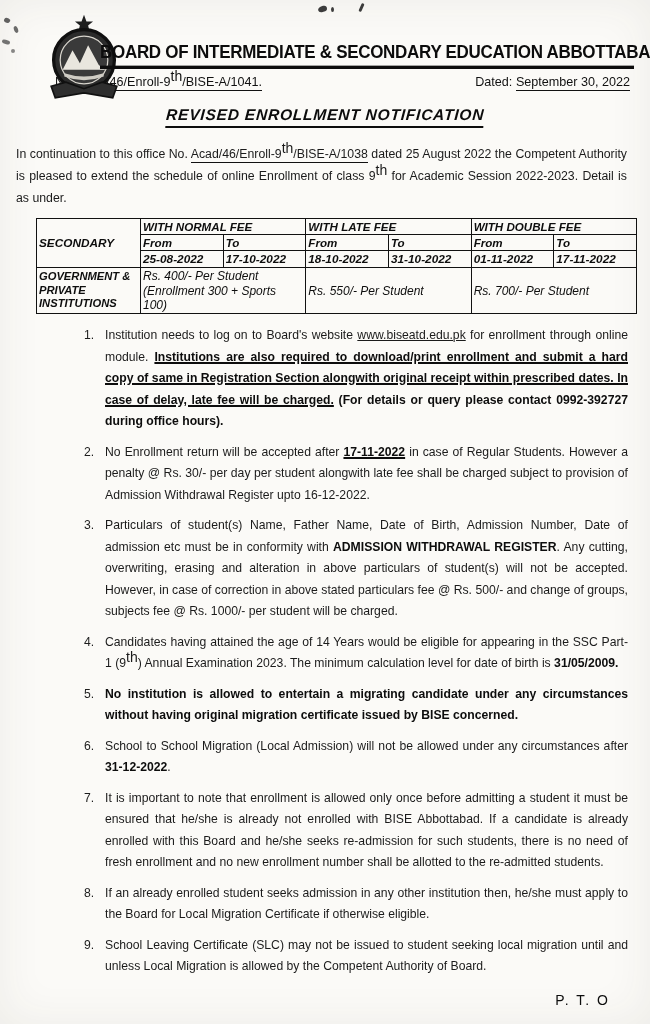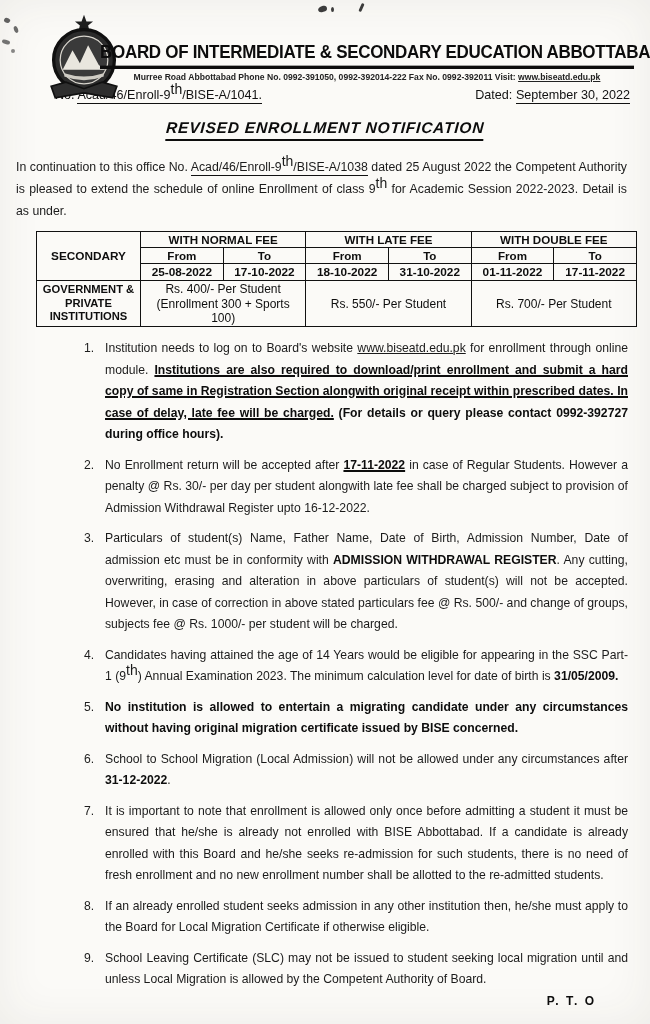--- a/index.html
+++ b/index.html
@@ -36,40 +36,40 @@
   
   .intro {
     margin:15px 23px 0 16px; font-size:12.3px; line-height:22px;
     text-align:justify; color:#1b1b1b;
   }
   
   table.fees {
     border-collapse:collapse; margin:9px 13px 0 36px; width:601px;
     font-size:11.6px; color:#0e0e0e; table-layout:fixed;
   }
-  table.fees td { border:1.7px solid #111; text-align:center; padding:1px 2px; }
+  table.fees td { border:1.7px solid #111; text-align:left; padding:1px 2px;font-style:italic; }
   .col-cat { width:104px; }
   td.grp, td.ft, td.date, td.cath { font-weight:bold; }
   td.cath { font-size:11.8px; }
   td.catv { font-weight:bold; font-size:11.2px; line-height:13.5px; padding:4px 6px; }
   td.date { font-size:11.8px; }
   td.fee { font-size:12px; }
   .fee-note { font-size:12px; display:block; margin-top:1px; }
   
   ol.items { list-style:none; margin:11px 22px 0 84px; }
   .item { display:flex; margin-bottom:9px; }
   .item .num { width:21px; flex:none; font-size:12.2px; line-height:21.5px; }
   .item .body {
     flex:1; font-size:12.2px; line-height:21.5px; text-align:justify; color:#1b1b1b;
   }
   .b  { font-weight:bold; color:#0d0d0d; }
   .u  { text-decoration:underline; text-decoration-thickness:1.4px; }
   .bu { font-weight:bold; text-decoration:underline; text-decoration-thickness:1.6px; color:#0d0d0d; }
   
-  .pto { position:absolute; right:54px; bottom:16px; font-size:12px; font-weight:bold; letter-spacing:2px; color:#0d0d0d; }
+  .pto { position:absolute; right:40px; bottom:16px; font-size:14px; font-weight:normal; letter-spacing:2px; color:#0d0d0d; }
   
   .ink { position:absolute; background:#3c3c3c; }
   .ink1 { left:318px; top:6px;  width:9px;  height:6px; border-radius:60% 40% 50% 50%; transform:rotate(-12deg); }
   .ink2 { left:331px; top:7px;  width:3px;  height:5px; border-radius:50%; }
   .ink3 { left:360px; top:3px;  width:3px;  height:9px; transform:rotate(24deg); border-radius:2px; }
   .ink4 { left:4px;  top:18px;  width:6px;  height:5px; transform:rotate(30deg); border-radius:50% 30% 60% 40%; opacity:.8; }
   .ink5 { left:14px; top:26px;  width:4px;  height:7px; transform:rotate(-20deg); border-radius:50%; opacity:.75; }
   .ink6 { left:2px;  top:40px;  width:8px;  height:4px; transform:rotate(15deg); border-radius:40%; opacity:.7; }
   .ink7 { left:11px; top:49px;  width:4px;  height:4px; border-radius:50%; opacity:.6; }
 </style>
@@ -91,21 +91,20 @@
       <polygon points="50,1 53,9 61,9 55,14 57,22 50,17 43,22 45,14 39,9 47,9" fill="#1e1e1e"></polygon>
       <rect x="48" y="16" width="4" height="6" fill="#1e1e1e"></rect>
       <circle cx="50" cy="56" r="37" fill="#2b2b2b" stroke="#101010" stroke-width="4"></circle>
       <circle cx="50" cy="56" r="29" fill="#3a3a3a" stroke="#d8d5cd" stroke-width="1.5"></circle>
       <path d="M24 68 L36 44 L45 60 L55 38 L68 62 L76 68 Z" fill="#e9e6de"></path>
       <path d="M26 72 Q50 80 74 72 L74 76 Q50 85 26 76 Z" fill="#cfccc4"></path>
       <path d="M10 88 L28 83 L50 91 L72 83 L90 88 L85 102 L50 96 L15 102 Z" fill="#2e2e2e" stroke="#101010" stroke-width="2"></path>
     </svg>
     <div class="head-text">
       <span class="org-name">BOARD OF INTERMEDIATE &amp; SECONDARY EDUCATION ABBOTTABAD</span>
-      <div class="contact"><span>Murree Road Abbottabad Phone No. 0992-391050, 0992-392014-222 Fax No. 0992-392011 Visit: </span><span class="u">www.biseatd.edu.pk</span></div>
     </div>
     <div class="ref-row">
       <span><span>No. </span><span class="uline"><span>Acad/46/Enroll-9</span><sup>th</sup><span>/BISE-A/1041.</span></span></span>
       <span><span>Dated: </span><span class="uline">September 30, 2022</span></span>
     </div>
   </div>
 
   <div class="doc-title-wrap">
     <span class="doc-title">REVISED ENROLLMENT NOTIFICATION</span>
   </div>

